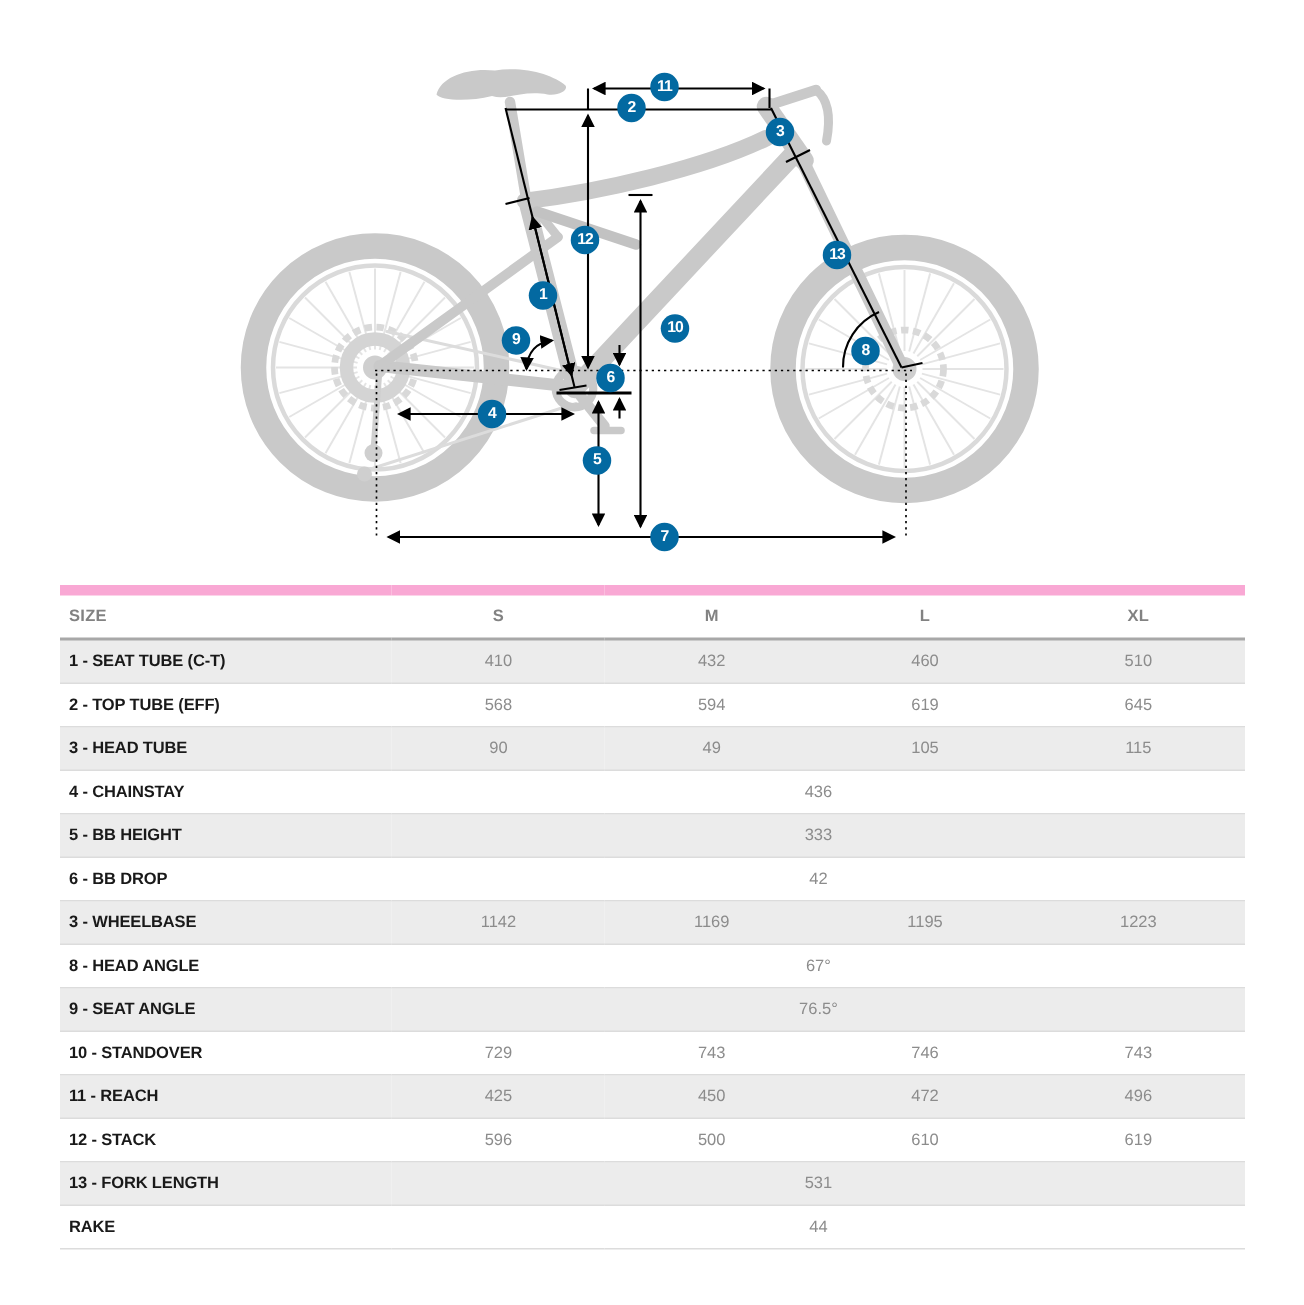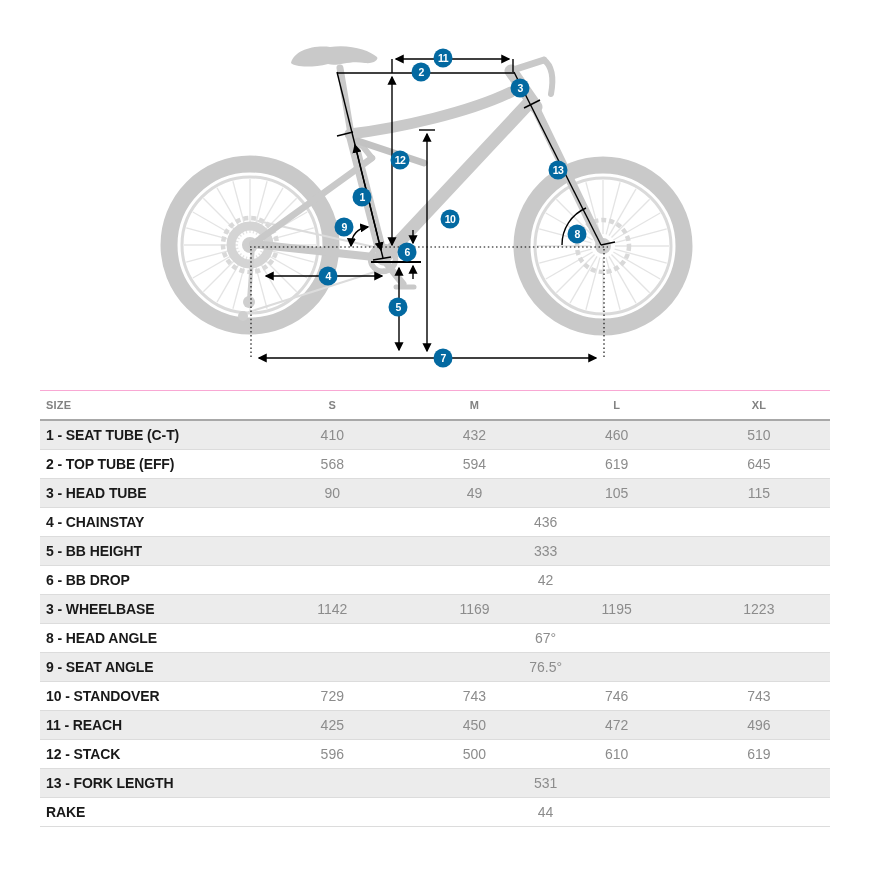--- a/index.html
+++ b/index.html
@@ -28,30 +28,30 @@
   .bike .chain { stroke:#dcdcdc; stroke-width:2; }
   .bike .dark  { stroke:#c2c2c2; }
   .bike .blob  { fill:#cfcfcf; stroke:none; }
   .dim line, .dim path { stroke:#000; stroke-width:1.4; fill:none; }
   .dim .thick { stroke-width:2; }
   .dim .dot { stroke-width:1.1; stroke-dasharray:1.5 2.6; }
   
   .geo-table {
     margin-left:40px; width:790px;
     border-collapse:collapse; table-layout:fixed;
-    border-top:1px solid #f9a8d4;
+    border-top:7px solid #f9a8d4;
   }
   .geo-table th, .geo-table td { padding:0; }
   .geo-table thead th {
     height:28px; font-size:11px; font-weight:bold; color:#828282;
     border-bottom:2px solid #a8a8a8; letter-spacing:0.2px;
   }
   .geo-table th.label { text-align:left; padding-left:6px; }
   .geo-table th.col { text-align:center; }
-  .geo-table tbody td { height:28px; border-bottom:1px solid #dcdcdc; font-size:14px; }
+  .geo-table tbody td { height:28px; border-bottom:1px solid #dcdcdc; font-size:11px; }
   .geo-table td.label { text-align:left; padding-left:6px; font-weight:bold; color:#191919; letter-spacing:-0.1px; }
   .geo-table td.val { text-align:center; color:#8c8c8c; }
   .geo-table tbody tr:nth-child(odd) { background:#ececec; }
 </style>
 </head>
 <body>
 
 <div class="diagram">
   <svg width="869" height="390" viewBox="0 0 869 390">
     <defs>
@@ -184,21 +184,21 @@
     <div class="callout" style="left: 421px; top: 72px;">2</div>
     <div class="callout" style="left: 520px; top: 88px;">3</div>
     <div class="callout" style="left: 328px; top: 276px;">4</div>
     <div class="callout" style="left: 398px; top: 307px;">5</div>
     <div class="callout" style="left: 407px; top: 252px;">6</div>
     <div class="callout" style="left: 443px; top: 358px;">7</div>
     <div class="callout" style="left: 577px; top: 234px;">8</div>
     <div class="callout" style="left: 344px; top: 227px;">9</div>
     <div class="callout" style="left: 450px; top: 219px;">10</div>
     <div class="callout" style="left: 443px; top: 58px;">11</div>
-    <div class="callout" style="left: 400px; top: 160px;">12</div>
+    <div class="callout" style="left: 390px; top: 160px;">12</div>
     <div class="callout" style="left: 558px; top: 170px;">13</div>
   </div>
 
 <table class="geo-table">
   <colgroup>
     <col style="width:28%">
     <col style="width:18%">
     <col style="width:18%">
     <col style="width:18%">
     <col style="width:18%">

